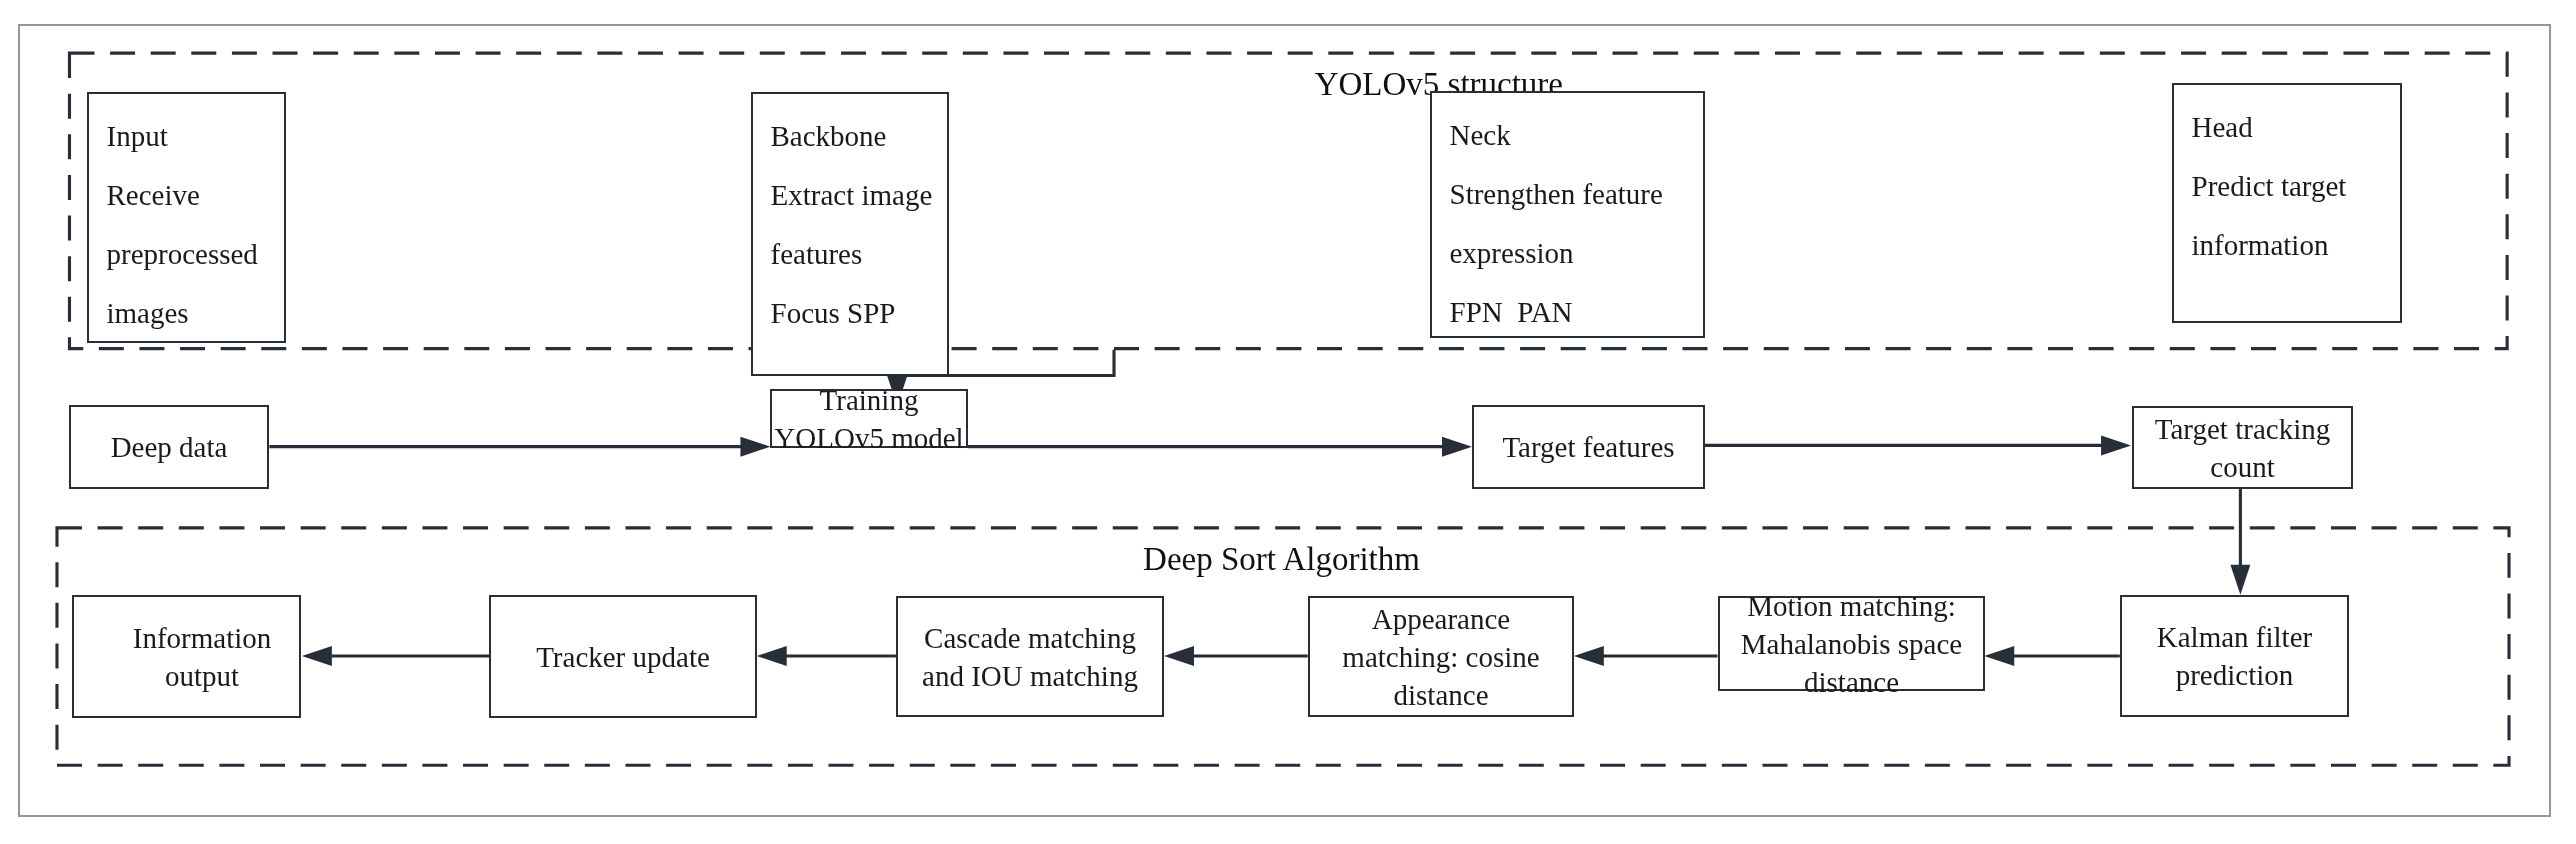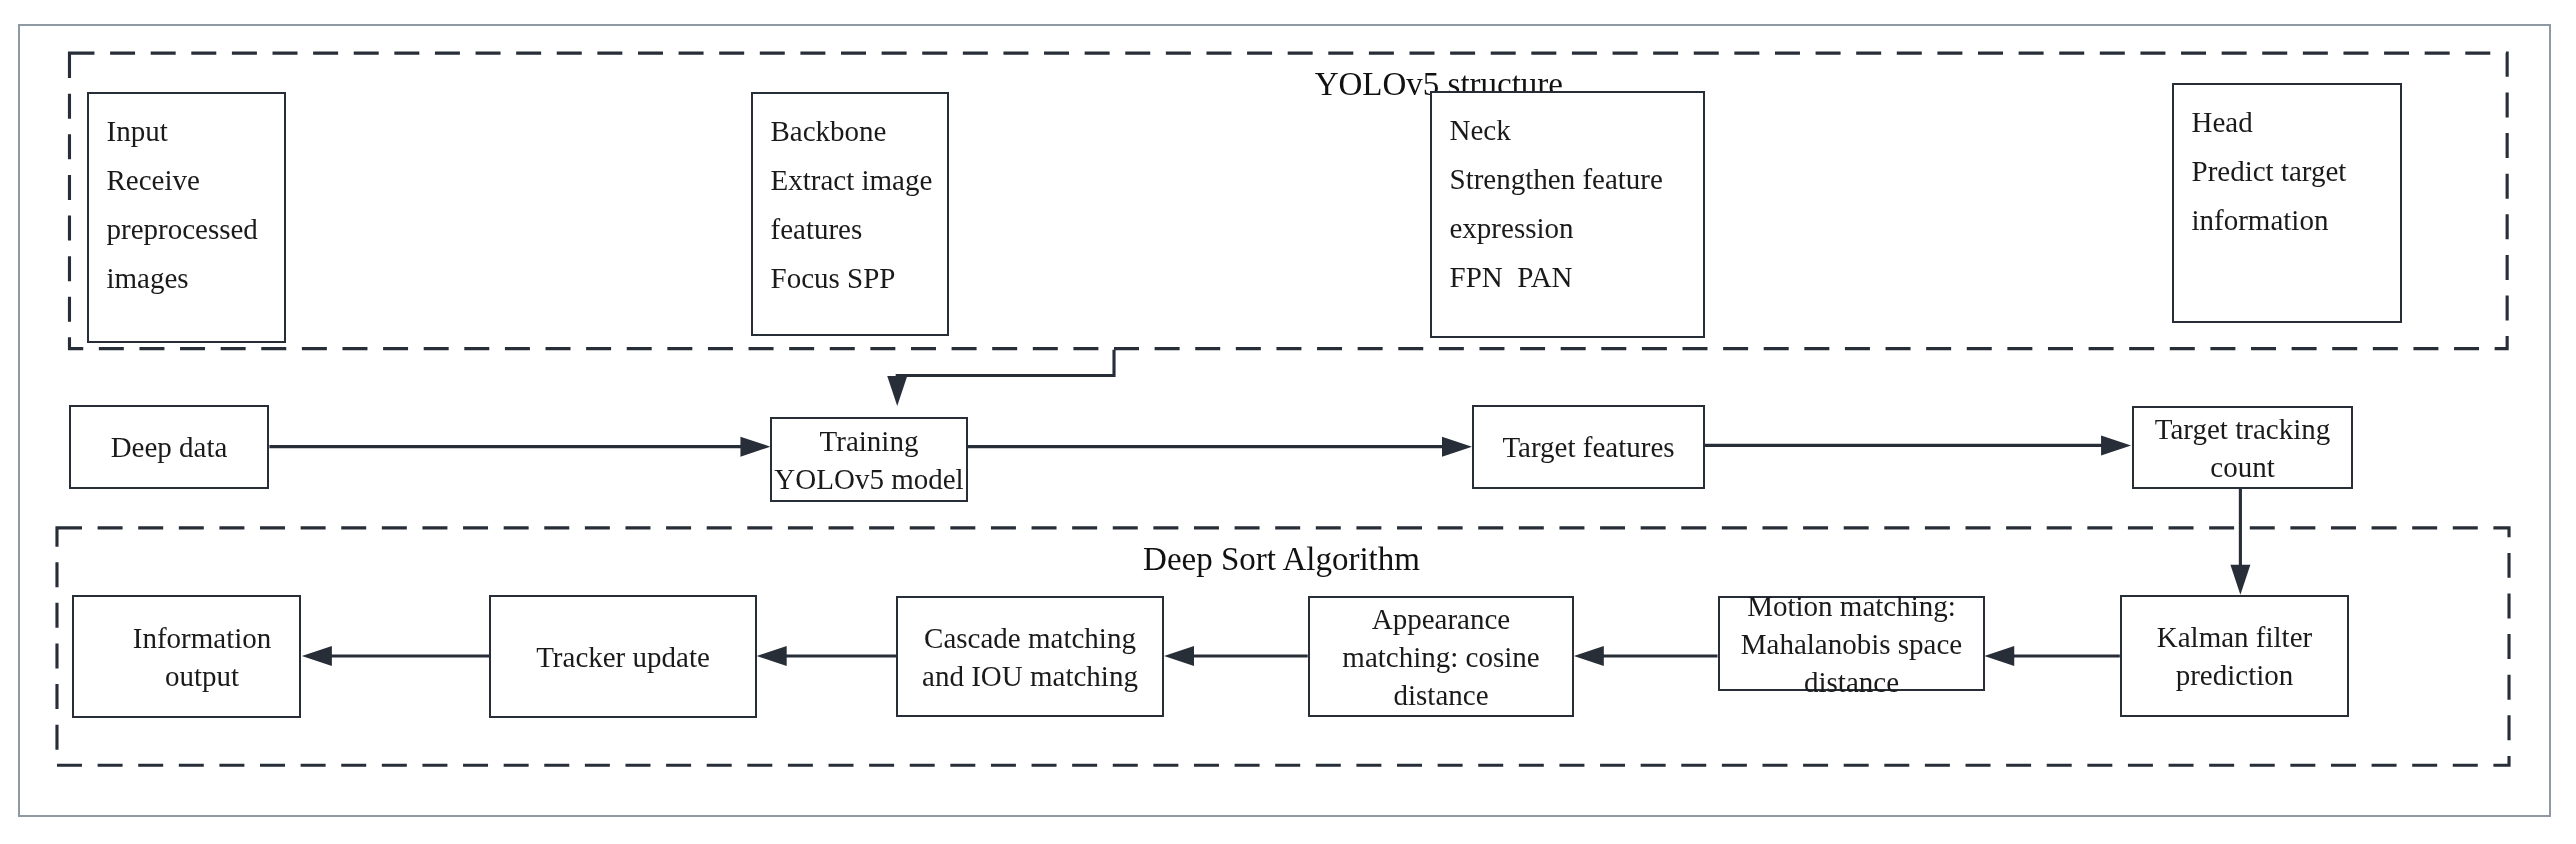--- a/index.html
+++ b/index.html
@@ -4,21 +4,21 @@
 <style>
   html,body{margin:0;padding:0;background:#ffffff;}
   body{width:2576px;height:844px;overflow:hidden;position:relative;
        font-family:"Liberation Serif","DejaVu Serif",serif;color:#1a1a1a;}
   .canvas{position:absolute;left:0;top:0;width:2576px;height:844px;background:#ffffff;}
   .outer-frame{position:absolute;left:17.5px;top:24px;width:2533px;height:793px;
        border:2.5px solid #8e99a4;box-sizing:border-box;background:transparent;}
   .arrow-layer{position:absolute;left:0;top:0;width:2576px;height:844px;}
   .box{position:absolute;border:2.5px solid #272e38;box-sizing:border-box;background:#ffffff;
        font-size:29px;white-space:pre-wrap;}
-  .corner-box{padding:12.5px 6.3px 0 17.5px;line-height:49px;text-align:left;}
+  .corner-box{padding:12.5px 6.3px 0 17.5px;line-height:59px;text-align:left;}
   .flow-box{display:flex;align-items:center;justify-content:center;text-align:center;
        line-height:38px;}
   .group-title{position:absolute;font-size:33px;text-align:center;color:#111111;}
 </style>
 </head>
 <body>
 
 <div class="canvas">
 
   <div class="outer-frame"></div>
@@ -79,34 +79,34 @@
     </g>
   </svg>
 
   <div class="group-title" style="left:1000px;top:66px;width:563px;text-align:right;">YOLOv5 structure</div>
   <div class="group-title" style="left:1000px;top:541px;width:563px;">Deep Sort Algorithm</div>
 
   <div class="box corner-box" style="left:87px;top:92px;width:199px;height:251px;">Input
 Receive
 preprocessed
 images</div>
-  <div class="box corner-box" style="left:751px;top:92px;width:198px;height:244px;">Backbone
+  <div class="box corner-box" style="left:751px;top:92px;width:198px;height:284px;">Backbone
 Extract image
 features
 Focus SPP</div>
   <div class="box corner-box" style="left:1430px;top:91px;width:275px;height:247px;">Neck
 Strengthen feature
 expression
 FPN  PAN</div>
   <div class="box corner-box" style="left:2172px;top:83px;width:230px;height:240px;">Head
 Predict target
 information</div>
 
   <div class="box flow-box" style="left:69px;top:405px;width:200px;height:84px;">Deep data</div>
-  <div class="box flow-box" style="left:770px;top:417px;width:198px;height:85px;">Training
+  <div class="box flow-box" style="left:770px;top:389px;width:198px;height:59px;">Training
 YOLOv5 model</div>
   <div class="box flow-box" style="left:1472px;top:405px;width:233px;height:84px;">Target features</div>
   <div class="box flow-box" style="left:2132px;top:406px;width:221px;height:83px;">Target tracking
 count</div>
 
   <div class="box flow-box" style="left:72px;top:595px;width:229px;height:123px;padding-left:31px;">Information output</div>
   <div class="box flow-box" style="left:489px;top:595px;width:268px;height:123px;">Tracker update</div>
   <div class="box flow-box" style="left:896px;top:596px;width:268px;height:121px;">Cascade matching
 and IOU matching</div>
   <div class="box flow-box" style="left:1308px;top:596px;width:266px;height:121px;">Appearance

